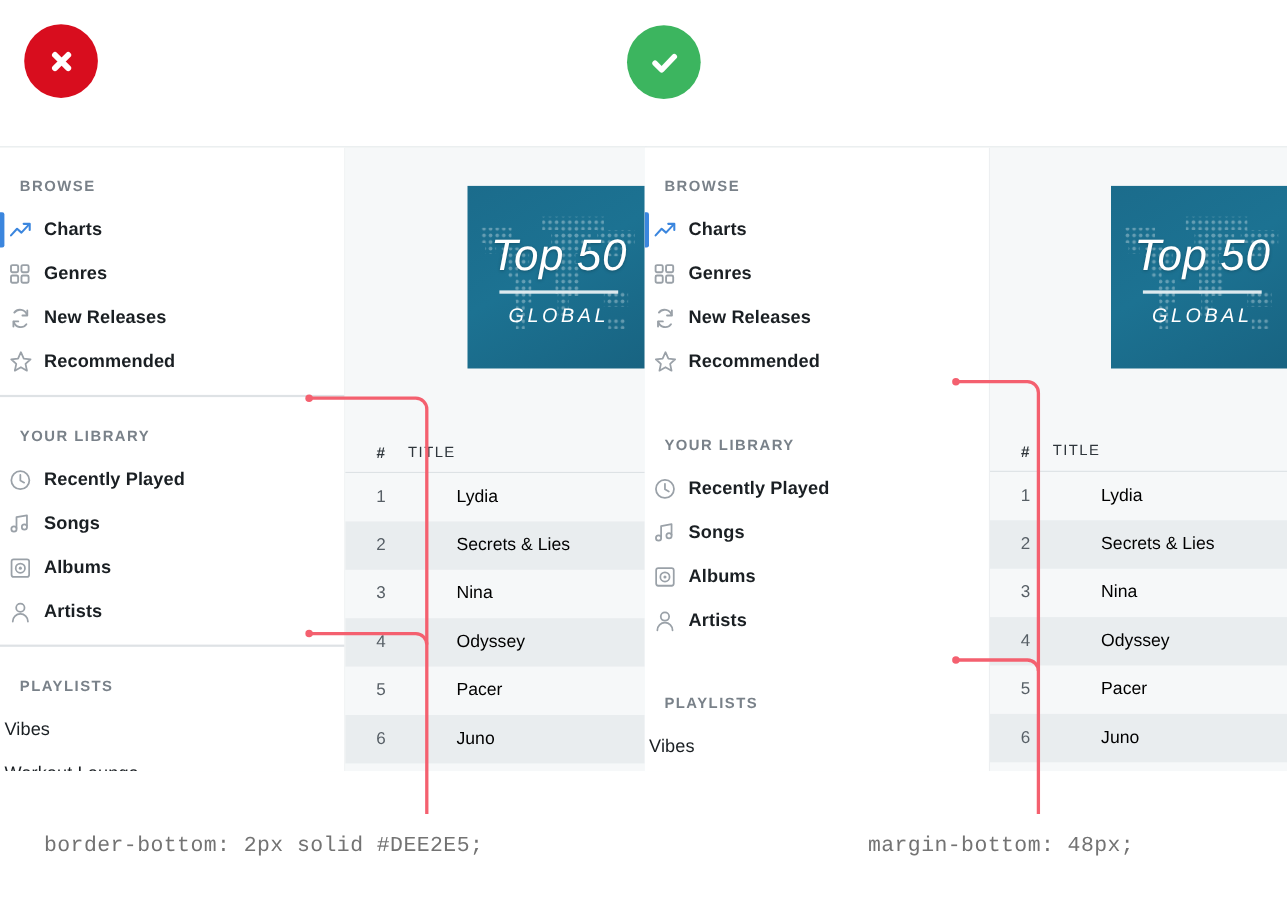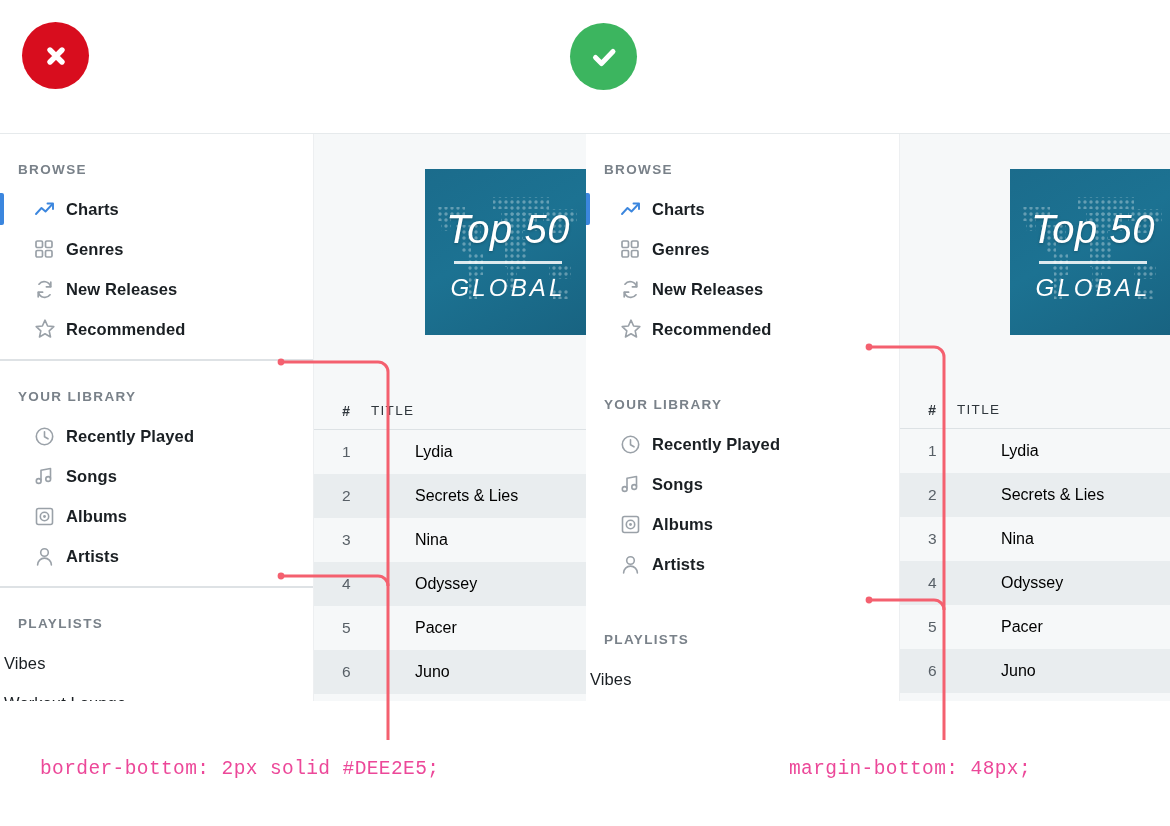--- a/index.html
+++ b/index.html
@@ -25,21 +25,21 @@
   .mock-right { left: 586px; width: 584px; }
 
   .sidebar { position: absolute; left: 0; top: 0; bottom: 0; width: 314px;
              background: #ffffff; border-right: 1px solid #EDEFF1; }
   .mock-right .sidebar { width: 314px; }
 
   .sect-title { font-size: 13.5px; font-weight: 700; letter-spacing: 1.35px;
                 color: #798189; text-transform: uppercase; padding-left: 18px; }
 
   .nav-item { display: flex; align-items: center; height: 40px;
-              padding-left: 34px; position: relative; }
+              padding-left: 8px; position: relative; }
   .nav-item .ico { width: 30px; height: 24px; flex: 0 0 30px;
                    display: flex; align-items: center; }
   .nav-item .lbl { font-size: 16.5px; font-weight: 700; color: #1A1F23;
                    margin-left: 2px; letter-spacing: .1px; }
   .nav-item.active::before { content: ""; position: absolute; left: 0; top: 4px;
                    bottom: 4px; width: 4px; background: #3B86DE; border-radius: 0 2px 2px 0; }
   .nav-item.plain .lbl { font-weight: 400; font-size: 16.5px; padding-left: 0; }
   .nav-item.plain { padding-left: 2px; }
 
   .divider-border { border-bottom: 2px solid #DEE2E5; }
@@ -66,21 +66,21 @@
   .mock-right .album { left: 110px; }
   .album .map { position: absolute; inset: 0; opacity: .32; }
   .album .caption { position: absolute; inset: 0; display: flex;
                     flex-direction: column; align-items: center;
                     justify-content: center; }
   .album .big { font-size: 40px; color: #fff; font-weight: 400;
                 letter-spacing: .5px; line-height: 1; margin-top: 6px;
                 text-shadow: 0 1px 3px rgba(0,0,0,.25); }
   .album .rule { width: 108px; height: 3px; background: rgba(255,255,255,.85);
                  margin: 12px 0 10px; }
-  .album .small { font-size: 24px; color: #fff; font-weight: 500;
+  .album .small { font-size: 18px; color: #fff; font-weight: 500;
                   letter-spacing: 3.2px; }
 
   .table { position: absolute; left: 0; right: 0; }
   .mock-left .table  { top: 258px; }
   .mock-right .table { top: 257px; }
   .thead { display: flex; align-items: center; height: 38px;
            border-bottom: 1px solid #DDE2E5; }
   .thead .c-num { width: 57px; text-align: left; padding-left: 28px;
                   font-size: 14px; font-weight: 700; color: #2F363C;
                   font-style: italic; }
@@ -91,21 +91,21 @@
   .trow .c-num { width: 57px; padding-left: 28px; font-size: 15.5px;
                  color: #575F66; }
   .trow .c-title { font-size: 16px; color: #000000; white-space: nowrap; margin-left: 44px; }
 
   
   .leaders { position: absolute; left: 0; top: 0; width: 1170px; height: 826px;
              pointer-events: none; }
 
   
   .anno { position: absolute; font-family: "Liberation Mono", monospace;
-          font-size: 19.5px; color: #ec4899; letter-spacing: .4px;
+          font-size: 19.5px; color: #737373; letter-spacing: .4px;
           white-space: nowrap; }
   .anno-left  { left: 40px;  top: 758px; }
   .anno-right { left: 789px; top: 758px; }
 </style>
 </head>
 <body>
 
 <div class="stage">
 
   <div class="badge badge-bad">

